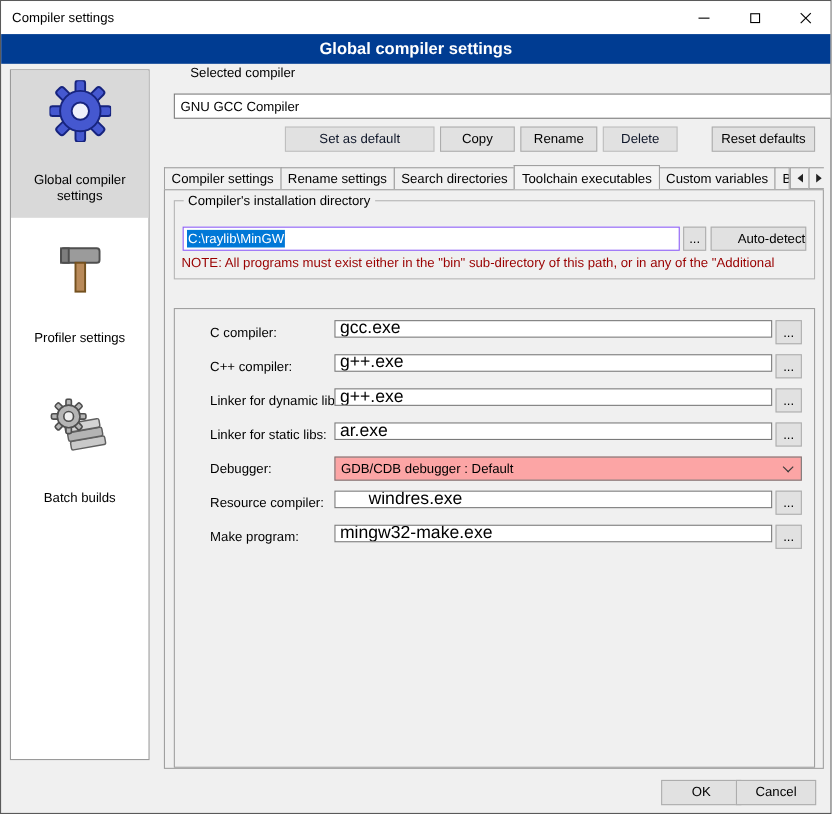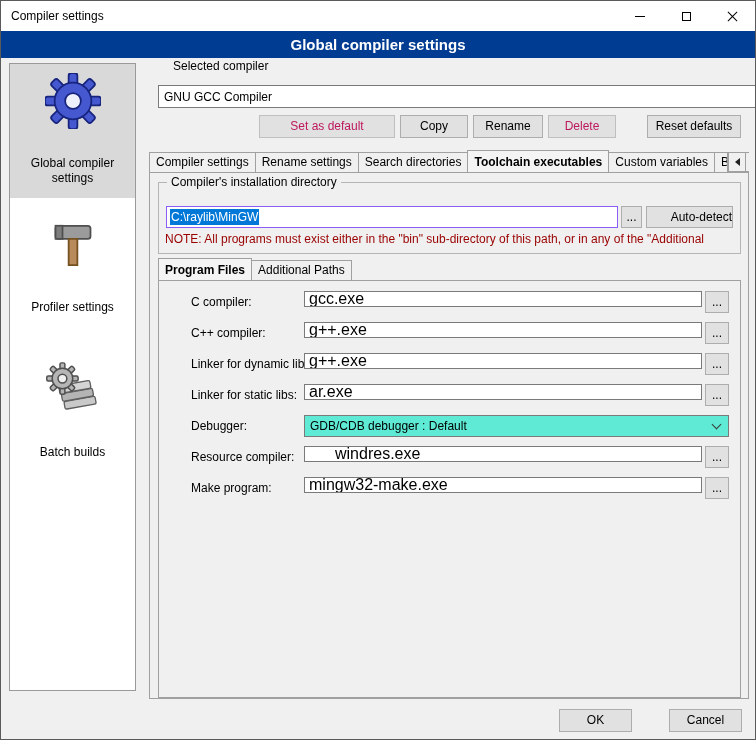--- a/index.html
+++ b/index.html
@@ -33,39 +33,39 @@
   .side-item.selected { background:#d9d9d9; }
   .side-item .icon-wrap { height:58px; display:flex; align-items:center; justify-content:center; }
   .side-item .side-label { display:block; margin-top:26px; font-size:12px; line-height:15px; }
   .side-item + .side-item { margin-top:10px; }
   .side-item:nth-child(3) { margin-top:26px; }
 
   
   .btn { position:absolute; height:23px; background:#e1e1e1; border:1px solid #adadad;
          font-family:"Liberation Sans",sans-serif; font-size:12px; color:#000; text-align:center;
          line-height:21px; cursor:default; padding:0; }
-  .btn.disabled { color:#be185d; border-color:#bfbfbf; }
+  .btn.disabled { color:#0f172a; border-color:#bfbfbf; }
   .combo { position:absolute; height:23px; background:#fff; border:1px solid #7a7a7a;
            display:flex; align-items:center; padding:0 8px 0 5px; cursor:default; }
   .combo .combo-value { flex:1 1 auto; white-space:nowrap; overflow:hidden; }
   .chev { width:7px; height:7px; border-right:1.5px solid #3a3a3a; border-bottom:1.5px solid #3a3a3a;
           transform:rotate(45deg); margin-top:-4px; flex:0 0 auto; }
-  .combo.gray { background:#5eead4; }
+  .combo.gray { background:#fca5a5; }
   .tinput { position:absolute; height:16px; border:1px solid #7a7a7a; background:#fff;
             font-family:"Liberation Sans",sans-serif; font-size:16px; padding:0 4px; }
 
   .flabel { position:absolute; font-size:12px; line-height:22px;margin-left:15px; }
 
   
   .tabstrip { position:absolute; display:flex; align-items:flex-end; overflow:hidden; }
   .tab { height:20px; line-height:19px; padding:0 6px; border:1px solid #a0a0a0; border-bottom:none;
          background:#f0f0f0; white-space:nowrap; cursor:default; }
   .tab + .tab { margin-left:-1px; }
   .tab.active { height:23px; line-height:22px; background:#f4f4f4; position:relative; z-index:3;
-                margin-bottom:-1px;font-weight:bold; }
+                margin-bottom:-1px; }
   .tab.clipped { width:38px; overflow:hidden; }
   .tab-scroll { margin-left:auto; display:flex; }
   .tab-scroll-btn { width:18px; height:20px; border:1px solid #a0a0a0; background:#f0f0f0;
                     display:flex; align-items:center; justify-content:center; cursor:default; }
   .tab-scroll-btn + .tab-scroll-btn { margin-left:-1px; }
   .tri-left { width:0; height:0; border-top:4px solid transparent; border-bottom:4px solid transparent;
               border-right:5px solid #222; }
   .tri-right { width:0; height:0; border-top:4px solid transparent; border-bottom:4px solid transparent;
                border-left:5px solid #222; }
 
@@ -202,24 +202,20 @@
   <div class="groupbox" style="left:157px; top:181px; width:583px; height:72px;">
     <span class="legend">Compiler's installation directory</span>
   </div>
   <div class="dirinput" style="left:165px; top:205px; width:452px; z-index:2;">
     <span class="sel">C:\raylib\MinGW</span>
   </div>
   <button class="btn browse-btn" style="left:620px; top:205px; height:22px; line-height:20px; z-index:2;">...</button>
   <button class="btn" style="left:645px; top:205px; width:87px; height:22px; line-height:20px; z-index:2;text-align:right;">Auto-detect</button>
   <div class="note" style="left:164px; top:231px; width:574px; z-index:2;">NOTE: All programs must exist either in the "bin" sub-directory of this path, or in any of the "Additional</div>
 
-  <div class="tabstrip" style="left:157px; top:257px; width:583px; height:22px; z-index:2;">
-    <div class="tab active">Program Files</div>
-    <div class="tab">Additional Paths</div>
-  </div>
   <div class="panel" style="left:157px; top:279px; width:583px; height:418px;"></div>
 
   <span class="flabel" style="left:175px; top:290px; z-index:2;">C compiler:</span>
   <input class="tinput" style="left: 303px; top: 290px; width: 398px; z-index: 2;" value="gcc.exe">
   <button class="btn" style="left:704px; top:290px; width:24px; height:22px; line-height:20px; z-index:2;">...</button>
 
   <span class="flabel" style="left:175px; top:321px; z-index:2;">C++ compiler:</span>
   <input class="tinput" style="left: 303px; top: 321px; width: 398px; z-index: 2;" value="g++.exe">
   <button class="btn" style="left:704px; top:321px; width:24px; height:22px; line-height:20px; z-index:2;">...</button>
 
@@ -238,16 +234,16 @@
   </div>
 
   <span class="flabel" style="left:175px; top:445px; z-index:2;">Resource compiler:</span>
   <input class="tinput" style="left: 303px; top: 445px; width: 398px; z-index: 2; padding-left: 30px;" value="windres.exe">
   <button class="btn" style="left:704px; top:445px; width:24px; height:22px; line-height:20px; z-index:2;">...</button>
 
   <span class="flabel" style="left:175px; top:476px; z-index:2;">Make program:</span>
   <input class="tinput" style="left: 303px; top: 476px; width: 398px; z-index: 2;" value="mingw32-make.exe">
   <button class="btn" style="left:704px; top:476px; width:24px; height:22px; line-height:20px; z-index:2;">...</button>
 
-  <button class="btn" style="left:558px; top:708px; width:73px;">OK</button>
+  <button class="btn" style="left:600px; top:708px; width:73px;">OK</button>
   <button class="btn" style="left:668px; top:708px; width:73px;">Cancel</button>
 
 </div>
 
 </body></html>

